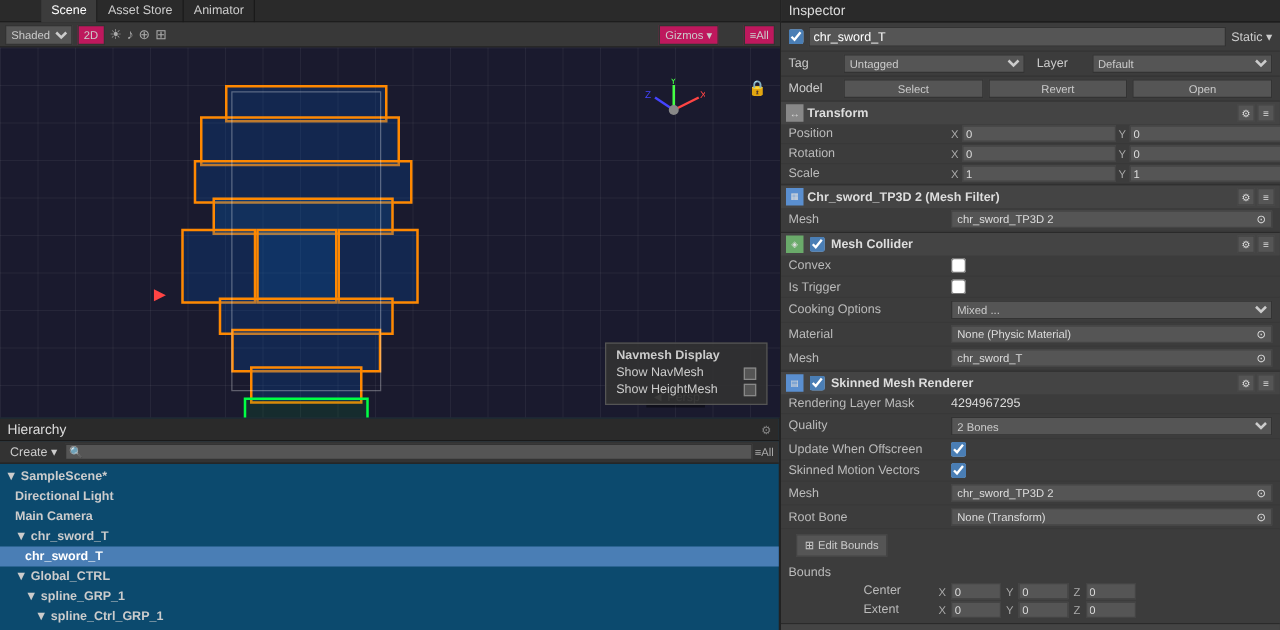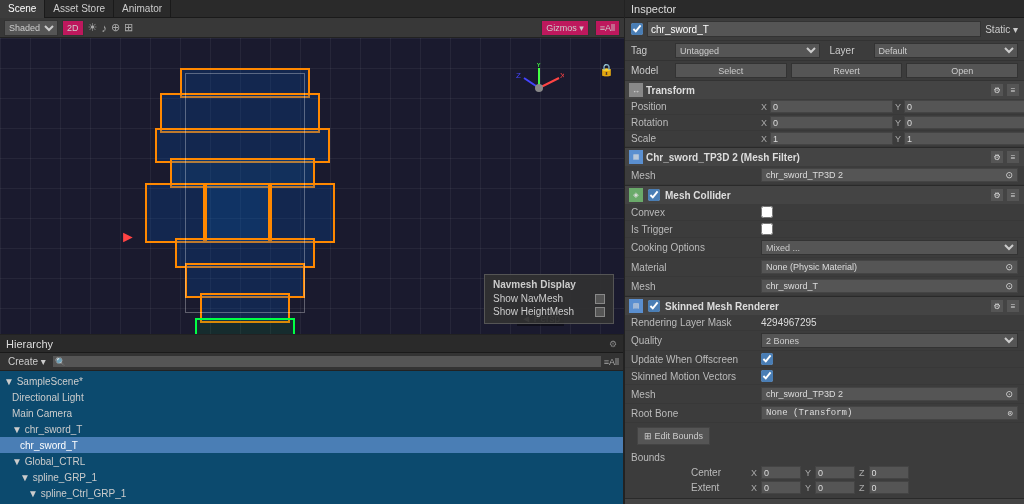--- a/index.html
+++ b/index.html
@@ -4,29 +4,29 @@
   <style>
     * { margin: 0; padding: 0; box-sizing: border-box; }
     body { width: 1024px; height: 504px; overflow: hidden; background: #3c3c3c; font-family: Arial, sans-serif; font-size: 11px; color: #ddd; }
 
     
     .main-layout { display: flex; width: 1024px; height: 504px; }
     .left-panel { display: flex; flex-direction: column; flex: 1; min-width: 0; }
     .right-panel { width: 400px; background: #3c3c3c; display: flex; flex-direction: column; border-left: 1px solid #222; }
 
     
-    .top-bar { display: flex; height: 18px; background: #2a2a2a; border-bottom: 1px solid #1a1a1a; align-items: center; }
+    .top-bar { display: flex; height: 18px; background: #2a2a2a; border-bottom: 1px solid #1a1a1a; align-items: center; padding-left: 33px; }
     .tab { padding: 0 8px; height: 18px; line-height: 18px; color: #ccc; font-size: 10px; border-right: 1px solid #1a1a1a; cursor: pointer; }
     .tab.active { background: #3c3c3c; color: #fff; }
 
     
     .scene-toolbar { height: 20px; background: #383838; border-bottom: 1px solid #222; display: flex; align-items: center; padding: 0 4px; gap: 4px; }
     .toolbar-btn { height: 16px; padding: 0 4px; background: #be185d; border: 1px solid #333; color: #ccc; font-size: 9px; cursor: pointer; display: flex; align-items: center; }
     .toolbar-select { height: 16px; background: #555; border: 1px solid #333; color: #ccc; font-size: 9px; }
-    .scene-gizmos { margin-left: auto; display: flex; align-items: center; gap: 6px; }
+    .scene-gizmos { margin-left: auto; display: flex; align-items: center; gap: 20px; }
 
     
     .viewport { flex: 1; position: relative; background: #1a1a2e; overflow: hidden; }
     .persp-label { position: absolute; bottom: 8px; right: 60px; color: #888; font-size: 10px; background: rgba(0,0,0,0.4); padding: 2px 4px; }
     
     
     .scene-3d { width: 100%; height: 100%; position: relative; }
     .grid-bg { position: absolute; inset: 0; background: 
       linear-gradient(rgba(255,255,255,0.05) 1px, transparent 1px),
       linear-gradient(90deg, rgba(255,255,255,0.05) 1px, transparent 1px);
@@ -39,21 +39,21 @@
     .navmesh-item span { font-size: 10px; color: #ccc; text-align: right; }
     .navmesh-checkbox { width: 10px; height: 10px; background: #555; border: 1px solid #888; }
 
     
     .bottom-row { display: flex; height: 170px; }
     .hierarchy-panel { flex: 1; background: #0c4a6e; border-top: 1px solid #222; border-right: 1px solid #222; display: flex; flex-direction: column; }
     .panel-header { height: 18px; background: #2a2a2a; display: flex; align-items: center; padding: 0 6px; border-bottom: 1px solid #1a1a1a; gap: 4px; }
     .panel-toolbar { height: 18px; background: #333; display: flex; align-items: center; padding: 0 4px; border-bottom: 1px solid #222; gap: 2px; }
     .create-btn { font-size: 10px; color: #ccc; cursor: pointer; padding: 0 4px; }
     .hierarchy-content { flex: 1; overflow-y: auto; padding: 2px 0; }
-    .hier-item { height: 16px; display: flex; align-items: center; padding-left: 4px; cursor: pointer; font-size: 10px; color: #ccc; }
+    .hier-item { height: 16px; display: flex; align-items: center; padding-left: 4px; cursor: pointer; font-size: 10px; color: #ccc; font-weight: bold; }
     .hier-item.selected { background: #4a7eb5; color: #fff; }
     .hier-indent-1 { padding-left: 12px; }
     .hier-indent-2 { padding-left: 20px; }
     .hier-indent-3 { padding-left: 28px; }
 
     
     .inspector-header { height: 18px; background: #2a2a2a; display: flex; align-items: center; padding: 0 6px; border-bottom: 1px solid #1a1a1a; }
     .inspector-content { flex: 1; overflow-y: auto; background: #3c3c3c; }
 
     
@@ -374,21 +374,21 @@
         </div>
         <div class="prop-row">
           <span class="prop-label">Mesh</span>
           <div style="flex:1;display:flex;align-items:center;background:#555;border:1px solid #444;height:14px;padding:0 4px;gap:2px;">
             <span style="font-size:9px;color:#ddd;">chr_sword_TP3D 2</span>
             <span style="margin-left:auto;font-size:9px;cursor:pointer;">⊙</span>
           </div>
         </div>
         <div class="prop-row">
           <span class="prop-label">Root Bone</span>
-          <div style="flex:1;display:flex;align-items:center;background:#555;border:1px solid #444;height:14px;padding:0 4px;gap:8px;font-family:Liberation Mono, monospace;">
+          <div style="flex:1;display:flex;align-items:center;background:#555;border:1px solid #444;height:14px;padding:0 4px;gap:8px;">
             <span style="font-size:9px;color:#ddd;">None (Transform)</span>
             <span style="margin-left:auto;font-size:9px;cursor:pointer;">⊙</span>
           </div>
         </div>
 
         <div style="padding:2px 6px;">
           <button class="edit-bounds-btn">
             <span>⊞</span>
             <span>Edit Bounds</span>
           </button>

